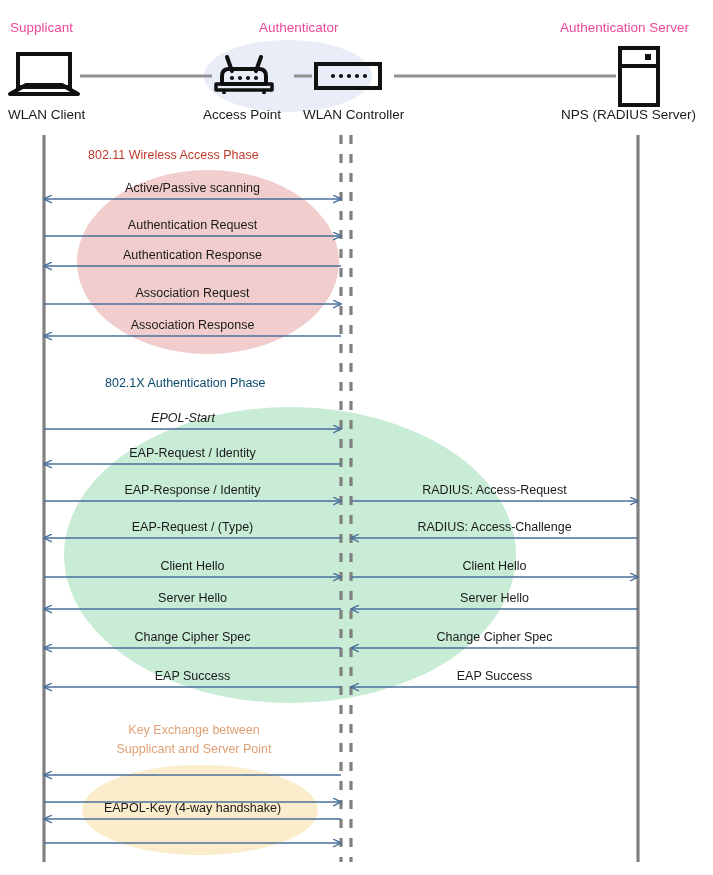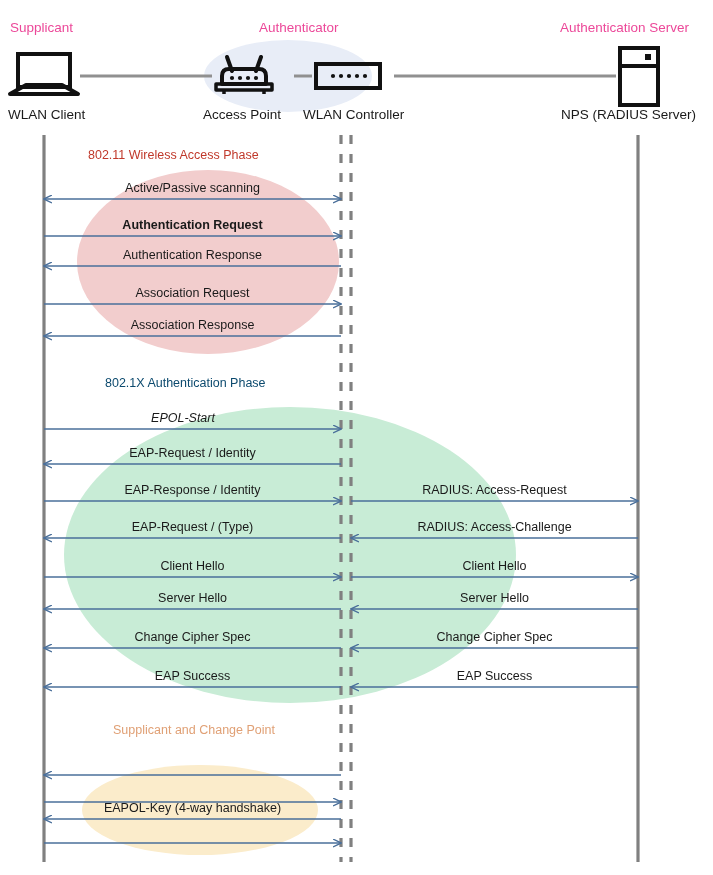--- a/index.html
+++ b/index.html
@@ -135,26 +135,27 @@
   <div class="hdr-role" style="left:560px;top:20px;">Authentication Server</div>
 
   <div class="hdr-name" style="left:8px;top:107px;">WLAN Client</div>
   <div class="hdr-name" style="left:203px;top:107px;">Access Point</div>
   <div class="hdr-name" style="left:303px;top:107px;">WLAN Controller</div>
   <div class="hdr-name" style="left:561px;top:107px;">NPS (RADIUS Server)</div>
 
   <div class="phase-label phase-wireless" style="left:88px;top:146px;">802.11 Wireless Access Phase</div>
   <div class="phase-label phase-dot1x" style="left:105px;top:374px;">802.1X Authentication Phase</div>
   <div class="phase-label phase-key" style="left:100px;top:721px;width:188px;">
-    <div>Supplicant and Change Point</div>
+    <div>Key Exchange between</div>
+    <div>Supplicant and Server Point</div>
   </div>
 
   <div id="labels-left">
       <div class="msg-label" style="left: 192.5px; top: 181px;">Active/Passive scanning</div>
-      <div class="msg-label" style="left: 192.5px; top: 218px; font-weight: bold;">Authentication Request</div>
+      <div class="msg-label" style="left: 192.5px; top: 218px;">Authentication Request</div>
       <div class="msg-label" style="left: 192.5px; top: 248px;">Authentication Response</div>
       <div class="msg-label" style="left: 192.5px; top: 286px;">Association Request</div>
       <div class="msg-label" style="left: 192.5px; top: 318px;">Association Response</div>
       <div class="msg-label" style="left: 183px; top: 411px; font-style: italic;">EPOL-Start</div>
       <div class="msg-label" style="left: 192.5px; top: 446px;">EAP-Request / Identity</div>
       <div class="msg-label" style="left: 192.5px; top: 483px;">EAP-Response / Identity</div>
       <div class="msg-label" style="left: 192.5px; top: 520px;">EAP-Request / (Type)</div>
       <div class="msg-label" style="left: 192.5px; top: 559px;">Client Hello</div>
       <div class="msg-label" style="left: 192.5px; top: 591px;">Server Hello</div>
       <div class="msg-label" style="left: 192.5px; top: 630px;">Change Cipher Spec</div>

